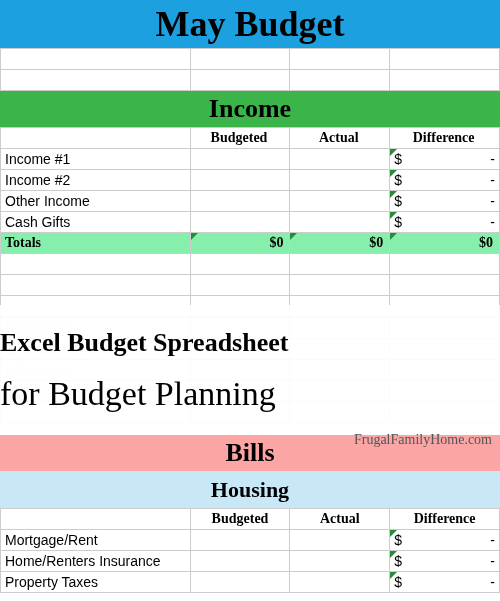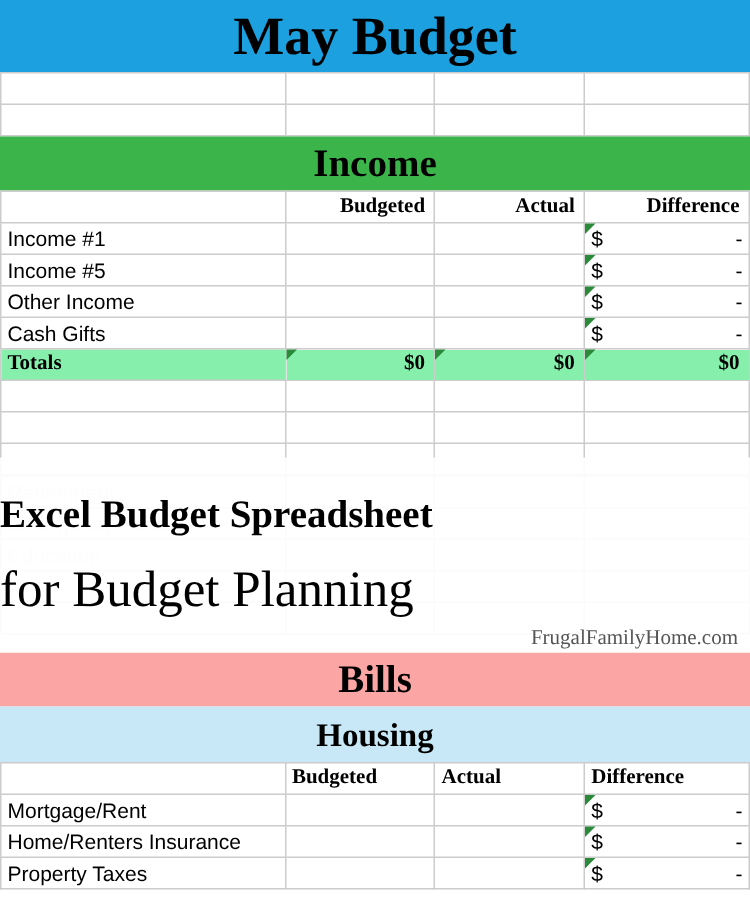--- a/index.html
+++ b/index.html
@@ -53,20 +53,21 @@
       color: #000;
       vertical-align: middle;
     }
     .col-label { width: 38%; }
     .col-num { width: 20%; text-align: left; }
     .col-diff { width: 22%; text-align: left; }
     .header-row td {
       font-family: "Comic Sans MS", cursive;
       font-size: 14px;
       font-weight: bold;
+      text-align: center;
     }
     .totals-row td {
       background: #86efac;
       font-family: "Comic Sans MS", cursive;
       font-weight: bold;
     }
     .right { text-align: right; padding-right: 6px; }
     .tri {
       position: relative;
     }
@@ -100,21 +101,21 @@
       font-weight: bold;
     }
     .overlay .line2 {
       font-family: "Brush Script MT", cursive;
       font-size: 34px;
       margin-top: 17px;
     }
     .watermark {
       position: absolute;
       right: 8px;
-      top: 418px;
+      top: 432px;
       font-family: "Brush Script MT", cursive;
       font-size: 14px;
       color: #555;
     }
     .faded-rows td { color: #ddd; }
   </style>
 </head>
 <body>
 
 <div class="title-band">May Budget</div>
@@ -157,21 +158,21 @@
     <td></td>
         <td></td>
     <td class="tri">
           <div class="diff-cell">
             <span>$</span>
             <span>-</span>
           </div>
         </td>
   </tr>
   <tr>
-    <td>Income #5</td>
+    <td>Income #2</td>
     <td></td>
         <td></td>
     <td class="tri">
           <div class="diff-cell">
             <span>$</span>
             <span>-</span>
           </div>
         </td>
   </tr>
   <tr>

